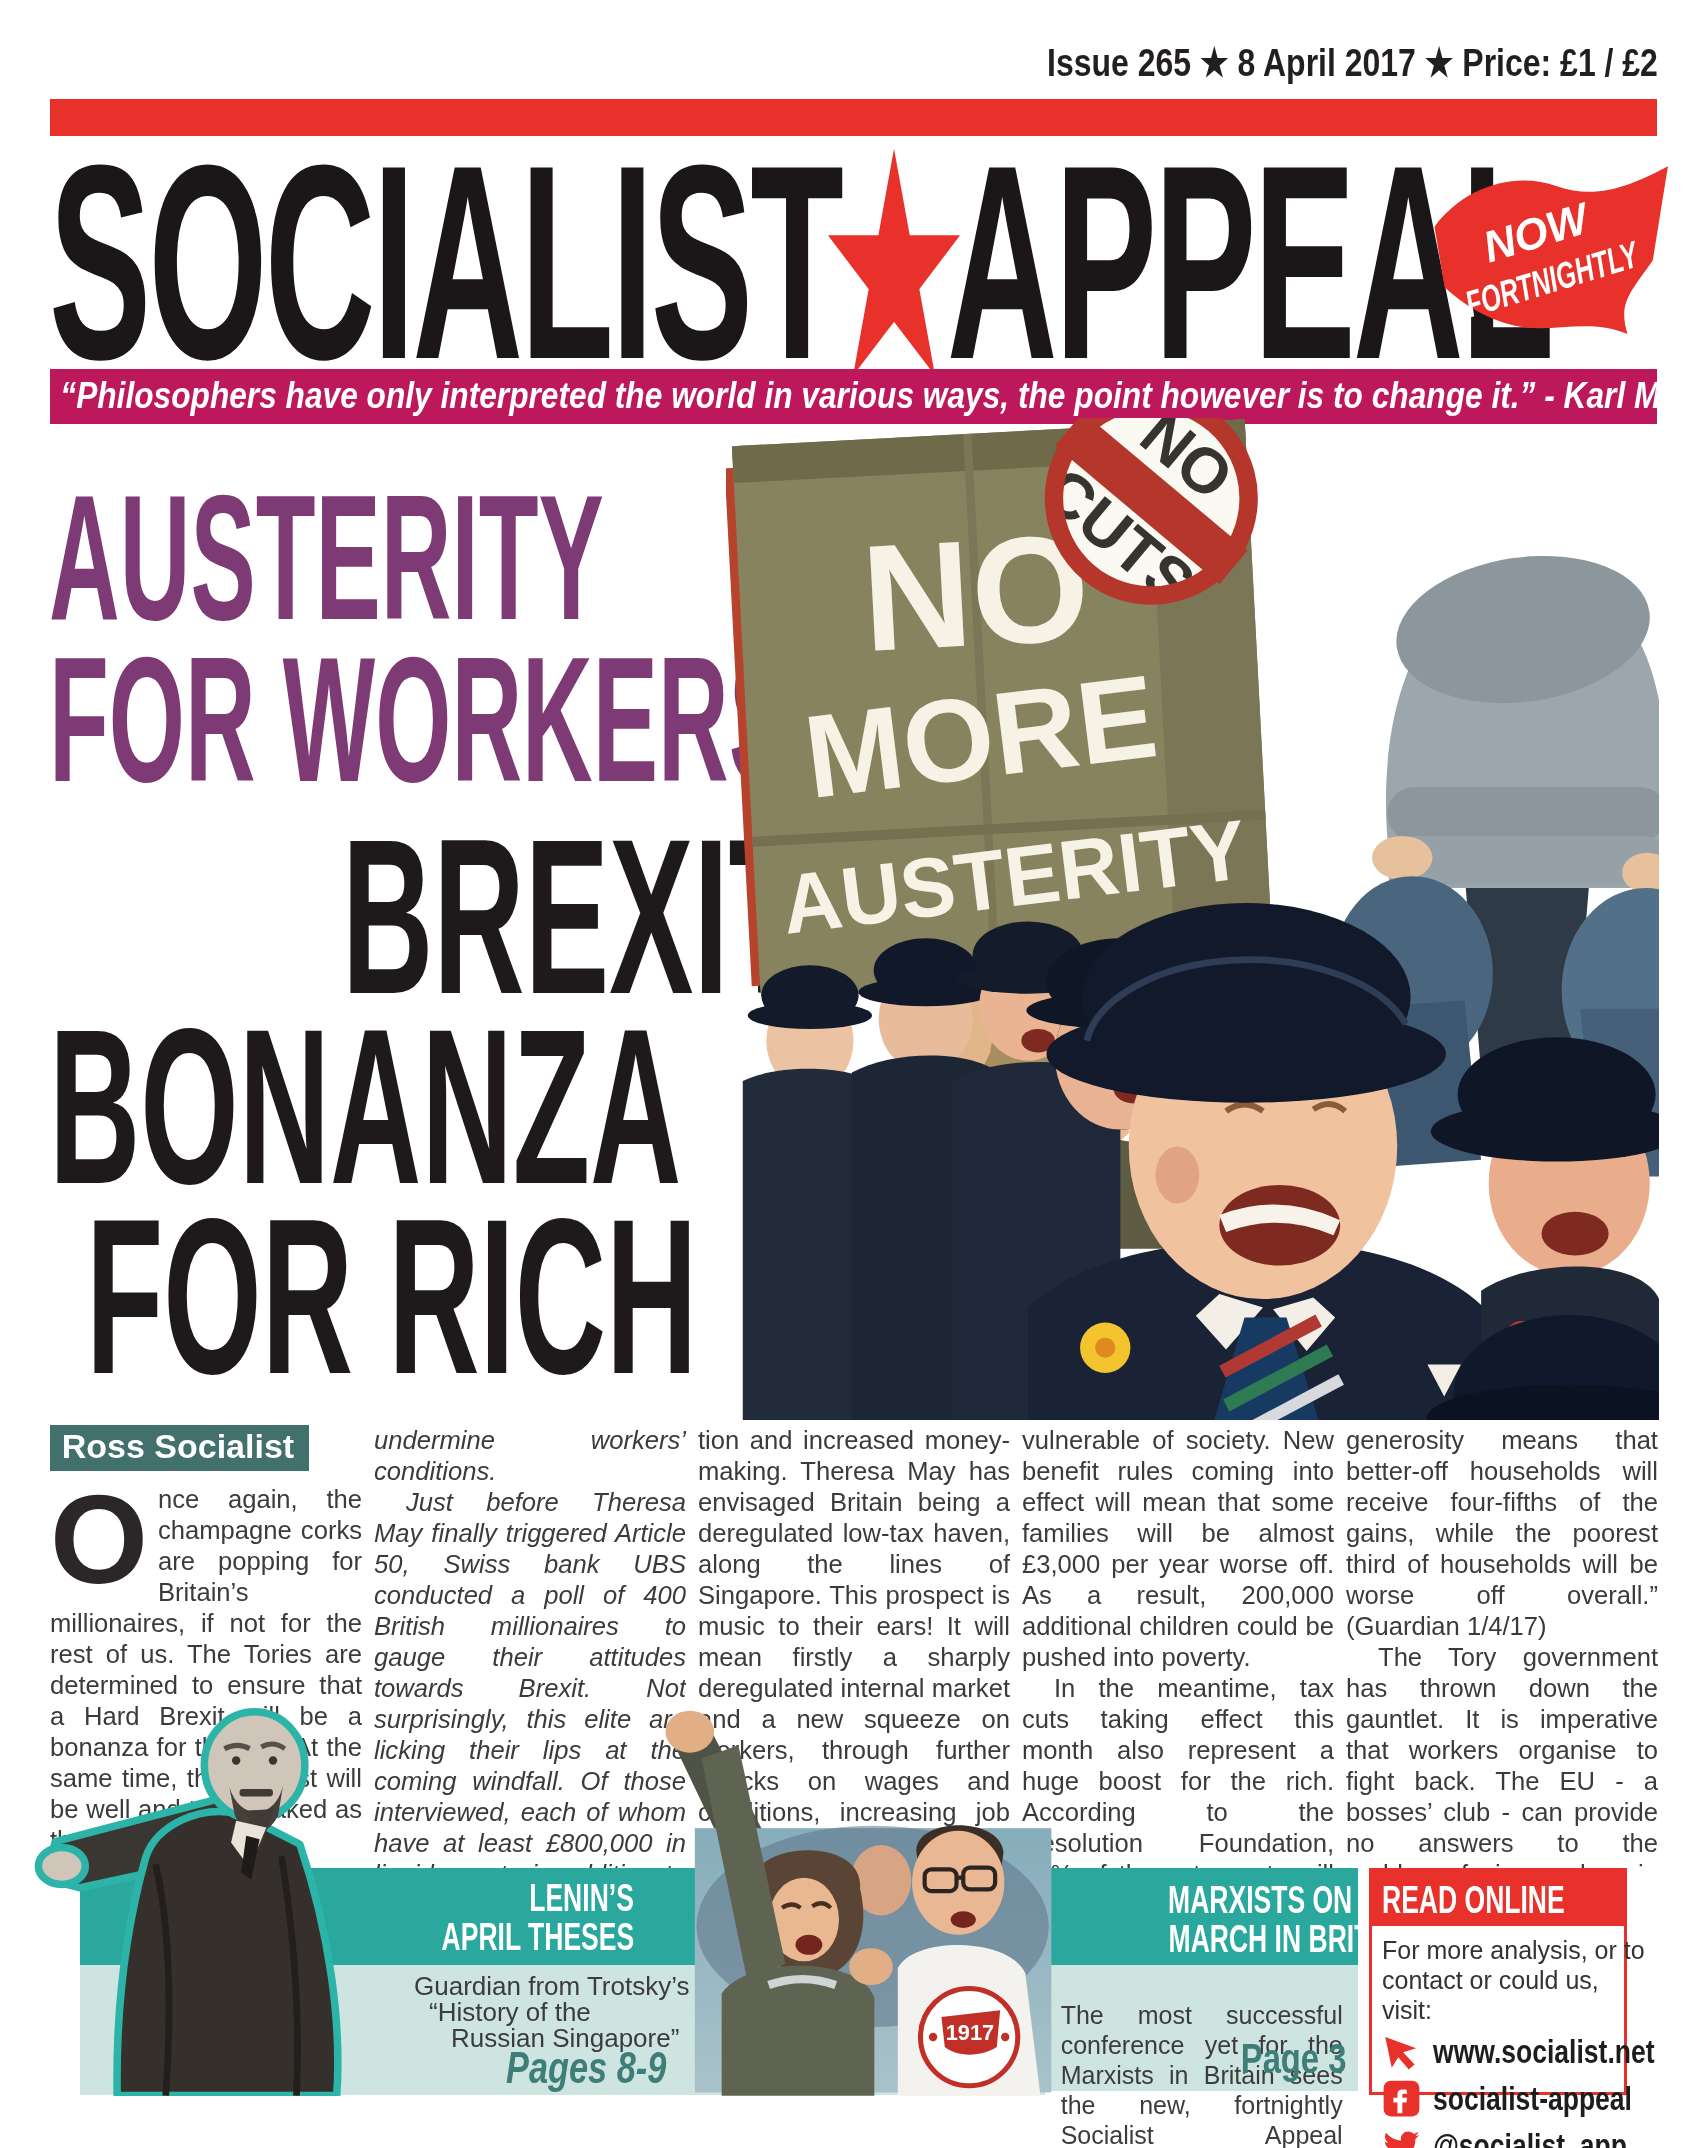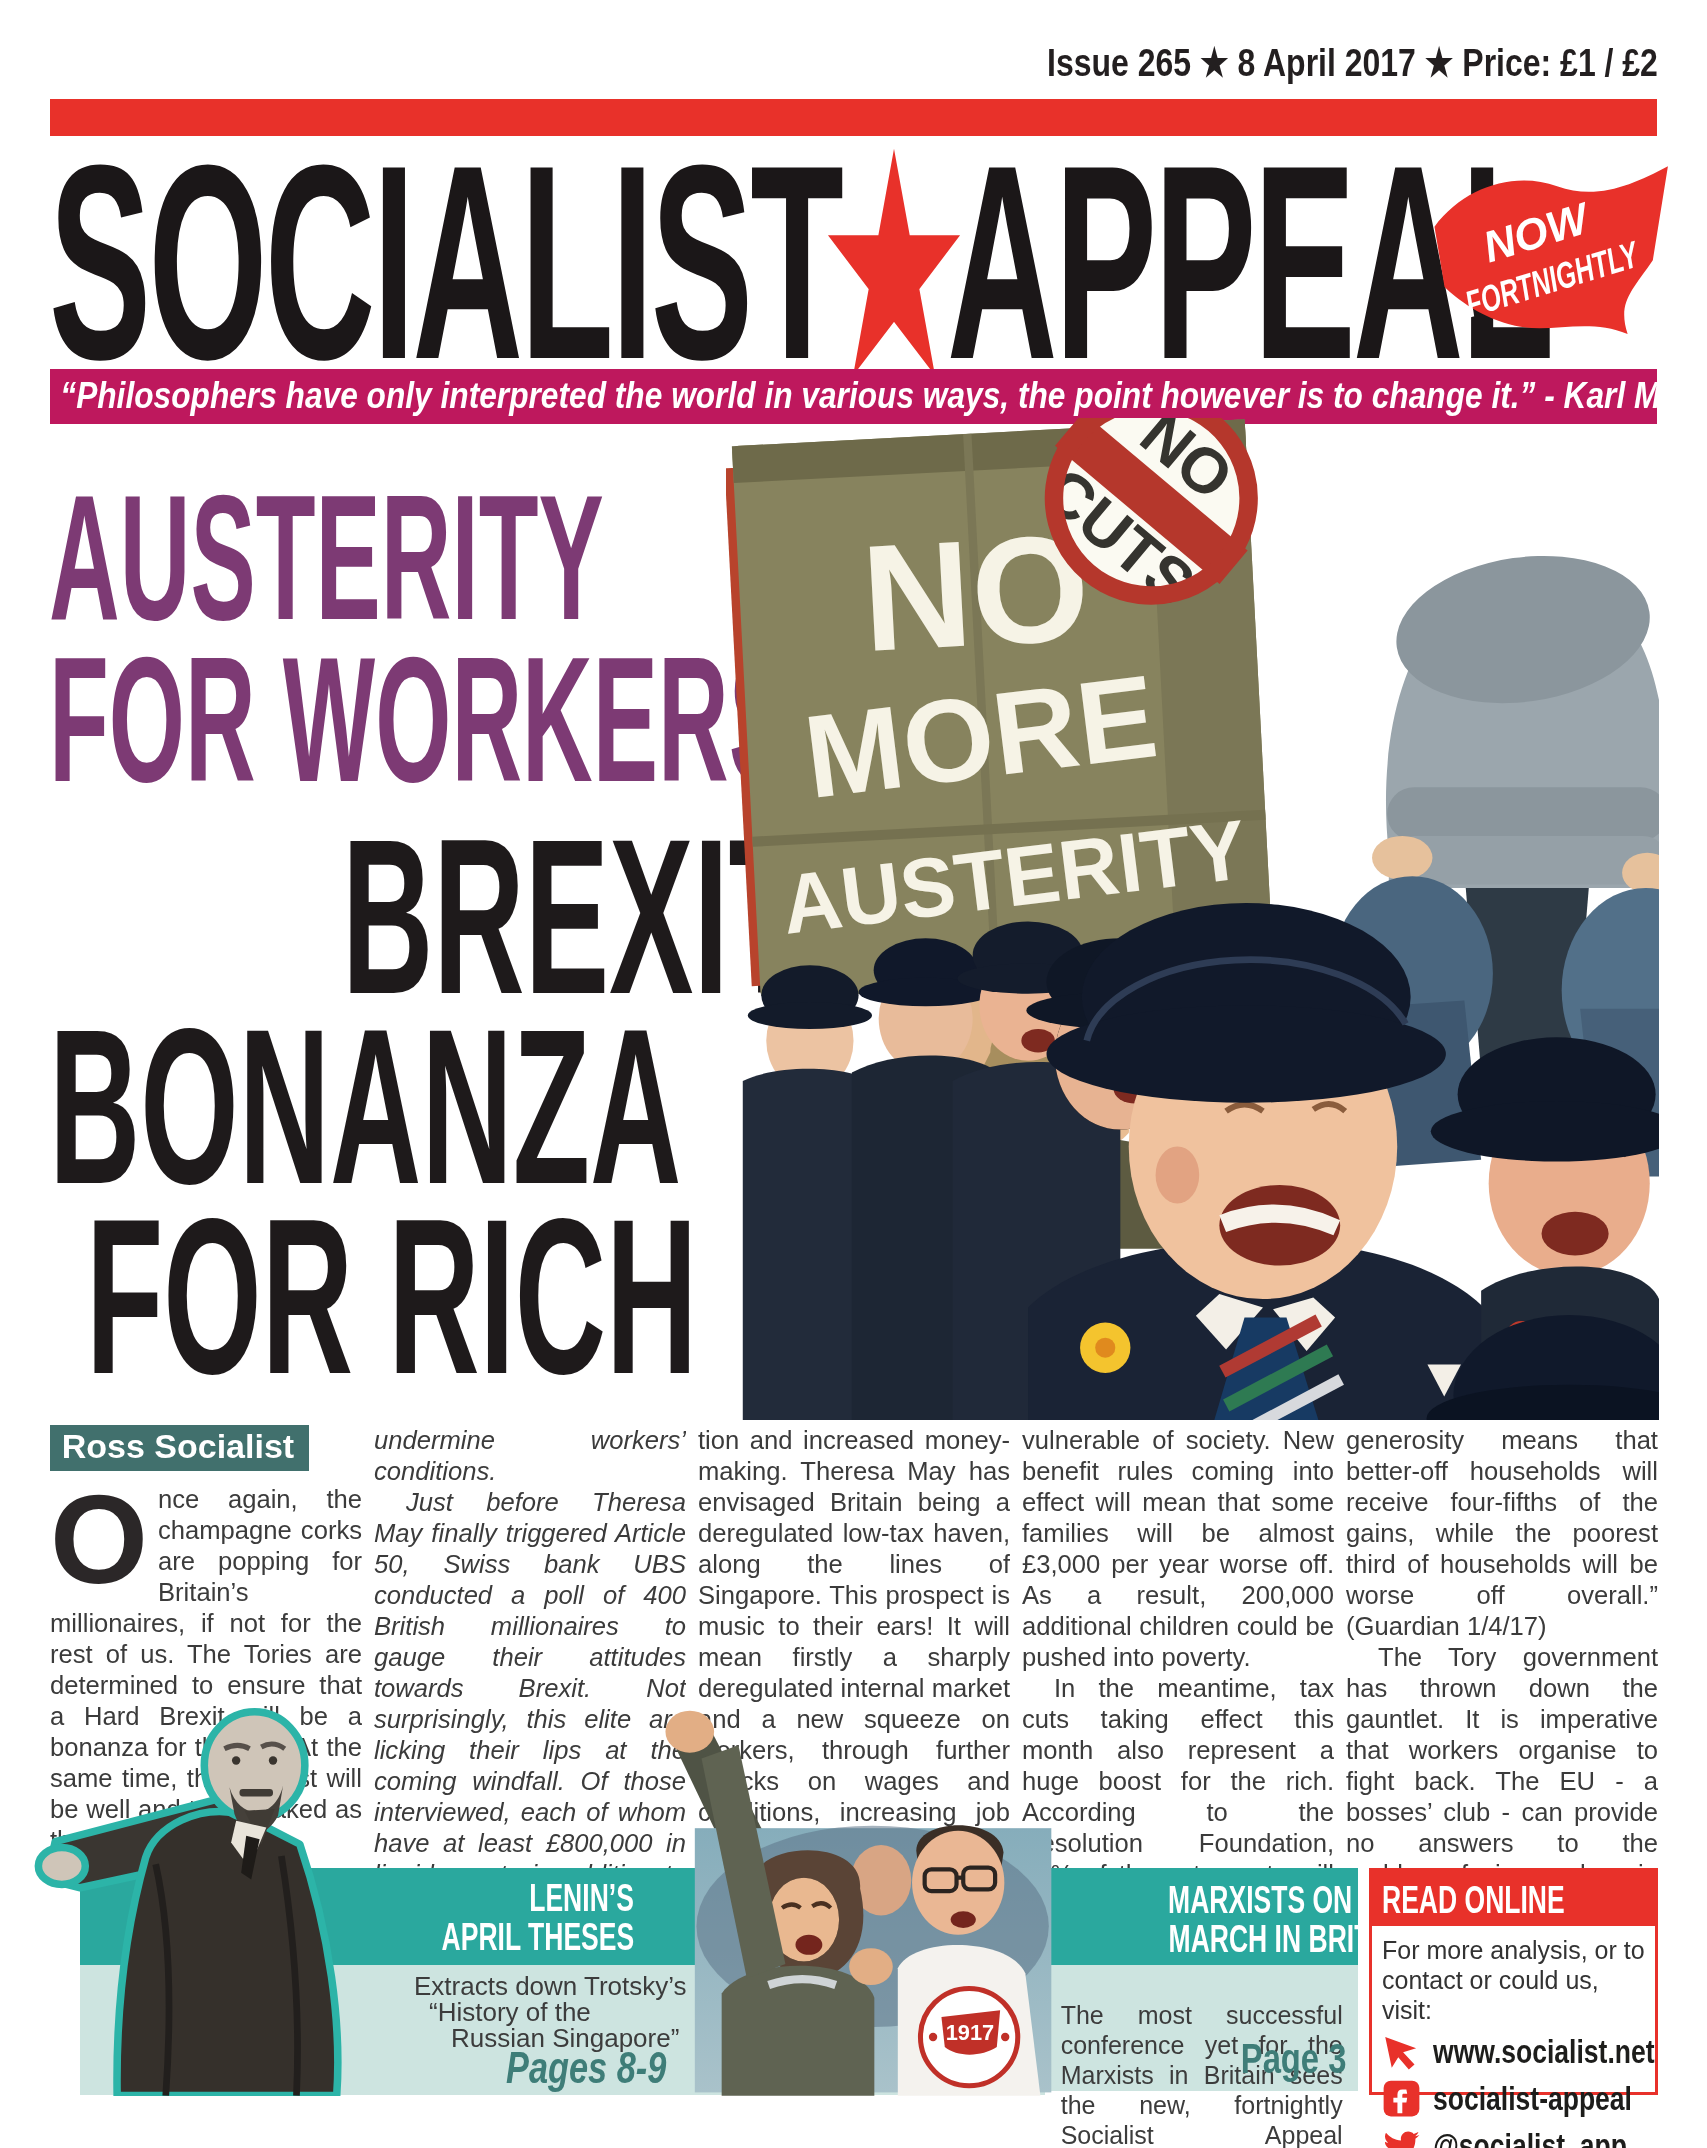--- a/index.html
+++ b/index.html
@@ -60,21 +60,21 @@
   .pages-ref .cx{transform:scaleX(.78);}
 
   .marx-panel{position:absolute;left:1049px;top:1868px;width:309px;height:223px;background:#cde4e0;}
   .marx-panel .band{position:absolute;left:0;top:0;width:100%;height:97px;background:#2aa89e;}
   .marx-title{position:absolute;right:10px;top:11.7px;width:295px;}
   .marx-body{position:absolute;left:11.7px;top:107px;width:282px;font-size:25px;line-height:30px;
              color:#3c3c3c;text-align:justify;}
   .marx-page{position:absolute;right:11.7px;bottom:8.4px;color:#3e7d78;font-weight:bold;font-size:42px;}
   .marx-page .cxr{transform:scaleX(.78);}
 
-  .read-panel{position:absolute;left:1369px;top:1868px;width:289px;height:227px;background:#fff;
+  .read-panel{position:absolute;left:1369px;top:1868px;width:258px;height:227px;background:#fff;
               border:3.4px solid #e8312a;box-sizing:border-box;}
   .read-panel .band{position:absolute;left:0;top:0;width:100%;height:55px;background:#e8312a;}
   .read-title{position:absolute;left:10px;top:6.7px;color:#fff;font-weight:bold;font-size:39px;text-align:left;}
   .read-title .cx{transform:scaleX(.68);}
   .read-body{position:absolute;left:10px;top:64px;width:265px;}
   .read-intro{font-size:25px;line-height:30px;color:#333;}
   .link-row{display:flex;align-items:center;gap:11.7px;margin-top:6.7px;height:40px;cursor:pointer;}
   .link-row .licon{width:39px;height:39px;flex:0 0 39px;}
   .link-row .llabel{font-weight:bold;font-size:34px;color:#1d1d1b;}
   .link-row .cx{transform:scaleX(.78);}
@@ -252,21 +252,21 @@
     </div>
   </div>
 
   <div class="lenin-panel">
     <div class="band"></div>
     <div class="panel-title lenin-title">
       <div><span class="cxr">LENIN’S</span></div>
       <div><span class="cxr">APRIL THESES</span></div>
     </div>
     <div class="lenin-body">
-      <div>Extracts down Trotsky’s</div>
+      <div>Guardian from Trotsky’s</div>
       <div class="l2">“History of the</div>
       <div class="l3">Russian Singapore”</div>
     </div>
     <div class="pages-ref"><span class="cx">Pages 8-9</span></div>
   </div>
 
   <div class="marx-panel">
     <div class="band"></div>
     <div class="panel-title marx-title">
       <div><span class="cxr">MARXISTS ON THE</span></div>

